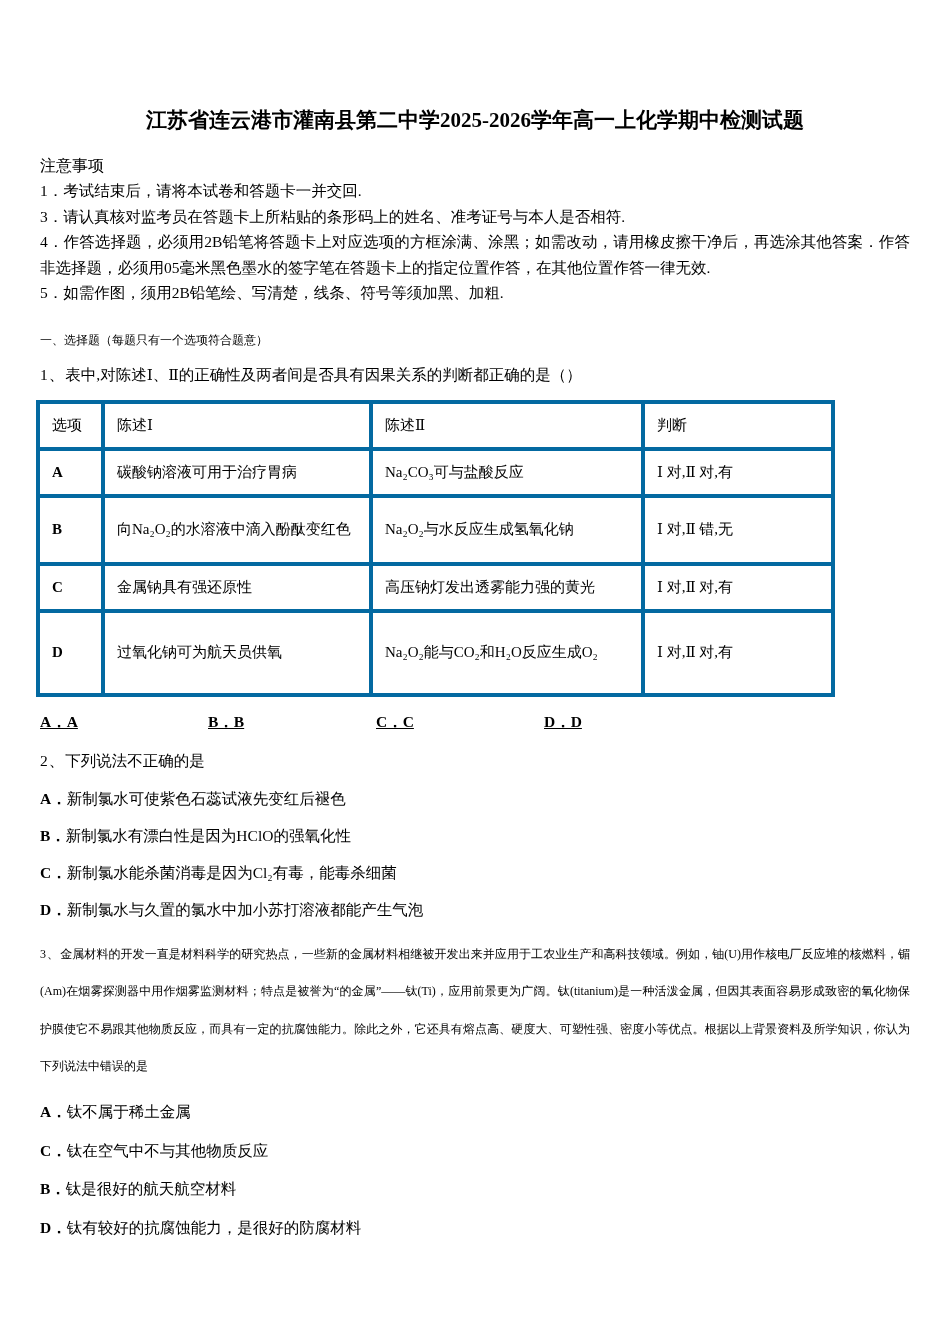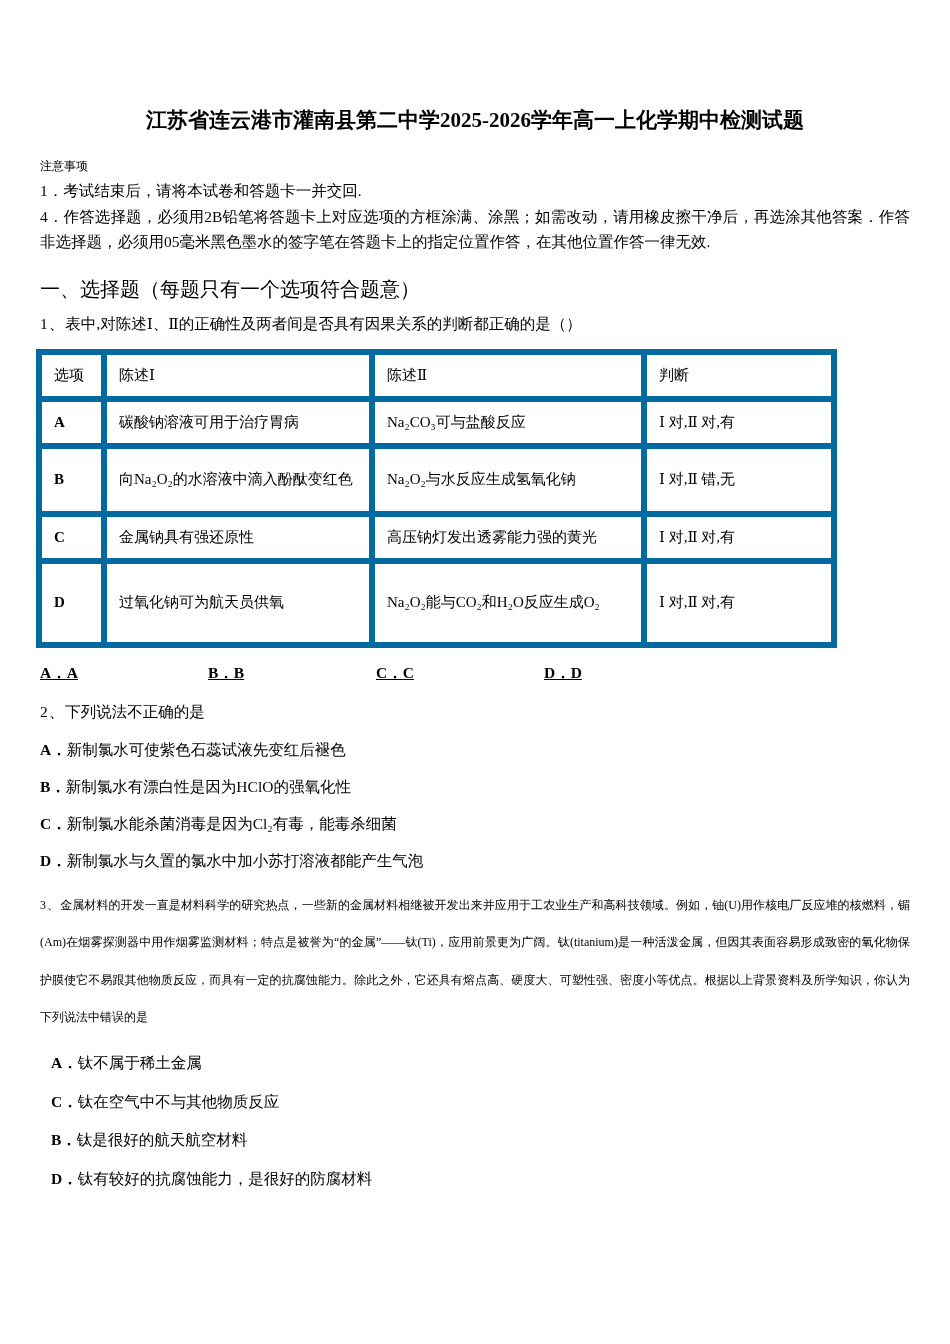--- a/index.html
+++ b/index.html
@@ -16,47 +16,47 @@
     background: #ffffff;
   }
   .title {
     font-size: 21px;
     font-weight: bold;
     text-align: center;
     margin: 0 0 20px 0;
     line-height: 28px;
   }
   .notice-heading {
-    font-size: 12px;
+    font-size: 16px;
     line-height: 24px;
   }
   .notice-item {
     font-size: 15.5px;
     line-height: 25.5px;
     text-align: justify;
   }
   .section-heading {
-    font-size: 20px;
+    font-size: 12px;
     line-height: 24px;
     margin-top: 22px;
   }
   .q-stem {
     font-size: 15.5px;
     line-height: 26px;
     margin-top: 10px;
   }
   .q-num { letter-spacing: 1px; }
   .q1-table {
     border-collapse: collapse;
     width: 795px;
     margin: 12px 0 0 -4px;
     table-layout: fixed;
   }
   .q1-table th, .q1-table td {
-    border: 6px solid #0369a1;
+    border: 4px solid #0369a1;
     font-weight: normal;
     font-size: 15px;
     line-height: 27px;
     text-align: left;
     vertical-align: middle;
     padding: 6px 10px 6px 12px;
   }
   .q1-table .col-option { width: 65px; }
   .q1-table .col-s1 { width: 268px; }
   .q1-table .col-s2 { width: 272px; }
@@ -81,33 +81,35 @@
     margin-top: 13px;
   }
   .opt-label { font-weight: bold; }
   .q2-block { margin-top: 14px; }
   .q3-para {
     font-size: 12px;
     line-height: 37.5px;
     text-align: justify;
     margin: 14px 0 0 0;
   }
-  .q3-options .option-line { margin-top: 14.5px; line-height: 24px; margin-left: 11px; }
+  .q3-options .option-line { margin-top: 14.5px; line-height: 24px; }
 </style>
 </head>
 <body>
 
 <div class="page">
 
   <h1 class="title">江苏省连云港市灌南县第二中学2025-2026学年高一上化学期中检测试题</h1>
 
   <div class="notice">
     <div class="notice-heading">注意事项</div>
     <div class="notice-item">1．考试结束后，请将本试卷和答题卡一并交回.</div>
+    <div class="notice-item">3．请认真核对监考员在答题卡上所粘贴的条形码上的姓名、准考证号与本人是否相符.</div>
     <div class="notice-item">4．作答选择题，必须用2B铅笔将答题卡上对应选项的方框涂满、涂黑；如需改动，请用橡皮擦干净后，再选涂其他答案．作答非选择题，必须用05毫米黑色墨水的签字笔在答题卡上的指定位置作答，在其他位置作答一律无效.</div>
+    <div class="notice-item">5．如需作图，须用2B铅笔绘、写清楚，线条、符号等须加黑、加粗.</div>
   </div>
 
   <div class="section-heading">一、选择题（每题只有一个选项符合题意）</div>
 
   <div class="question">
     <div class="q-stem"><span class="q-num">1、</span><span>表中,对陈述Ⅰ、Ⅱ的正确性及两者间是否具有因果关系的判断都正确的是（）</span></div>
 
     <table class="q1-table">
       <tbody>
           <tr class="row-head">

